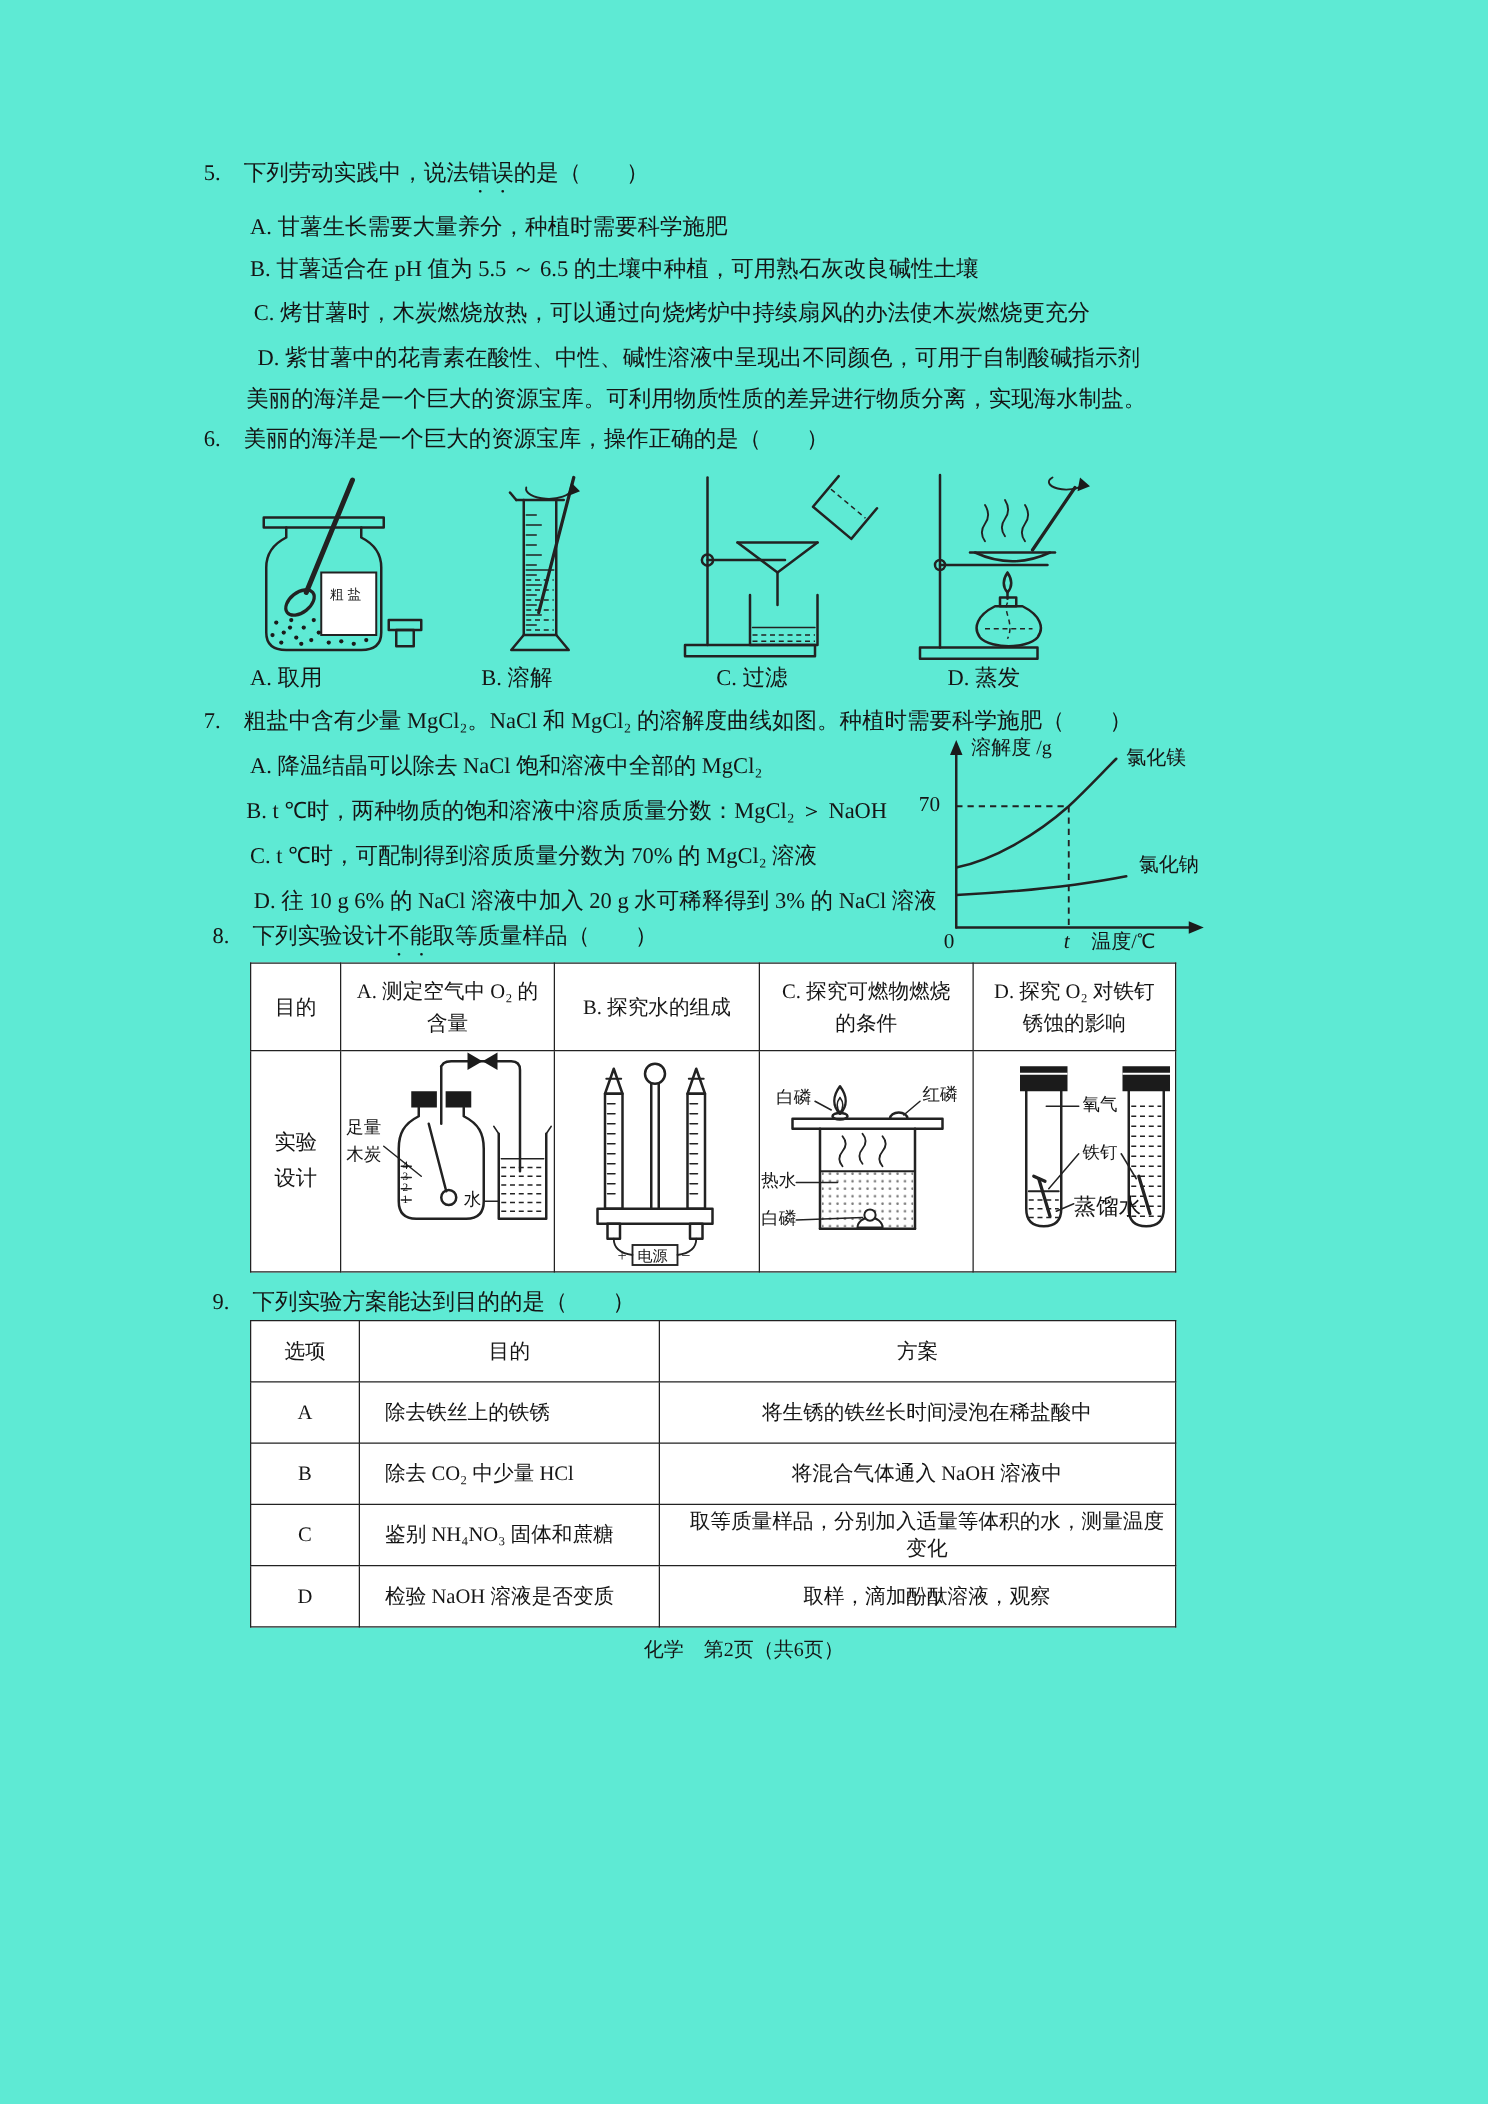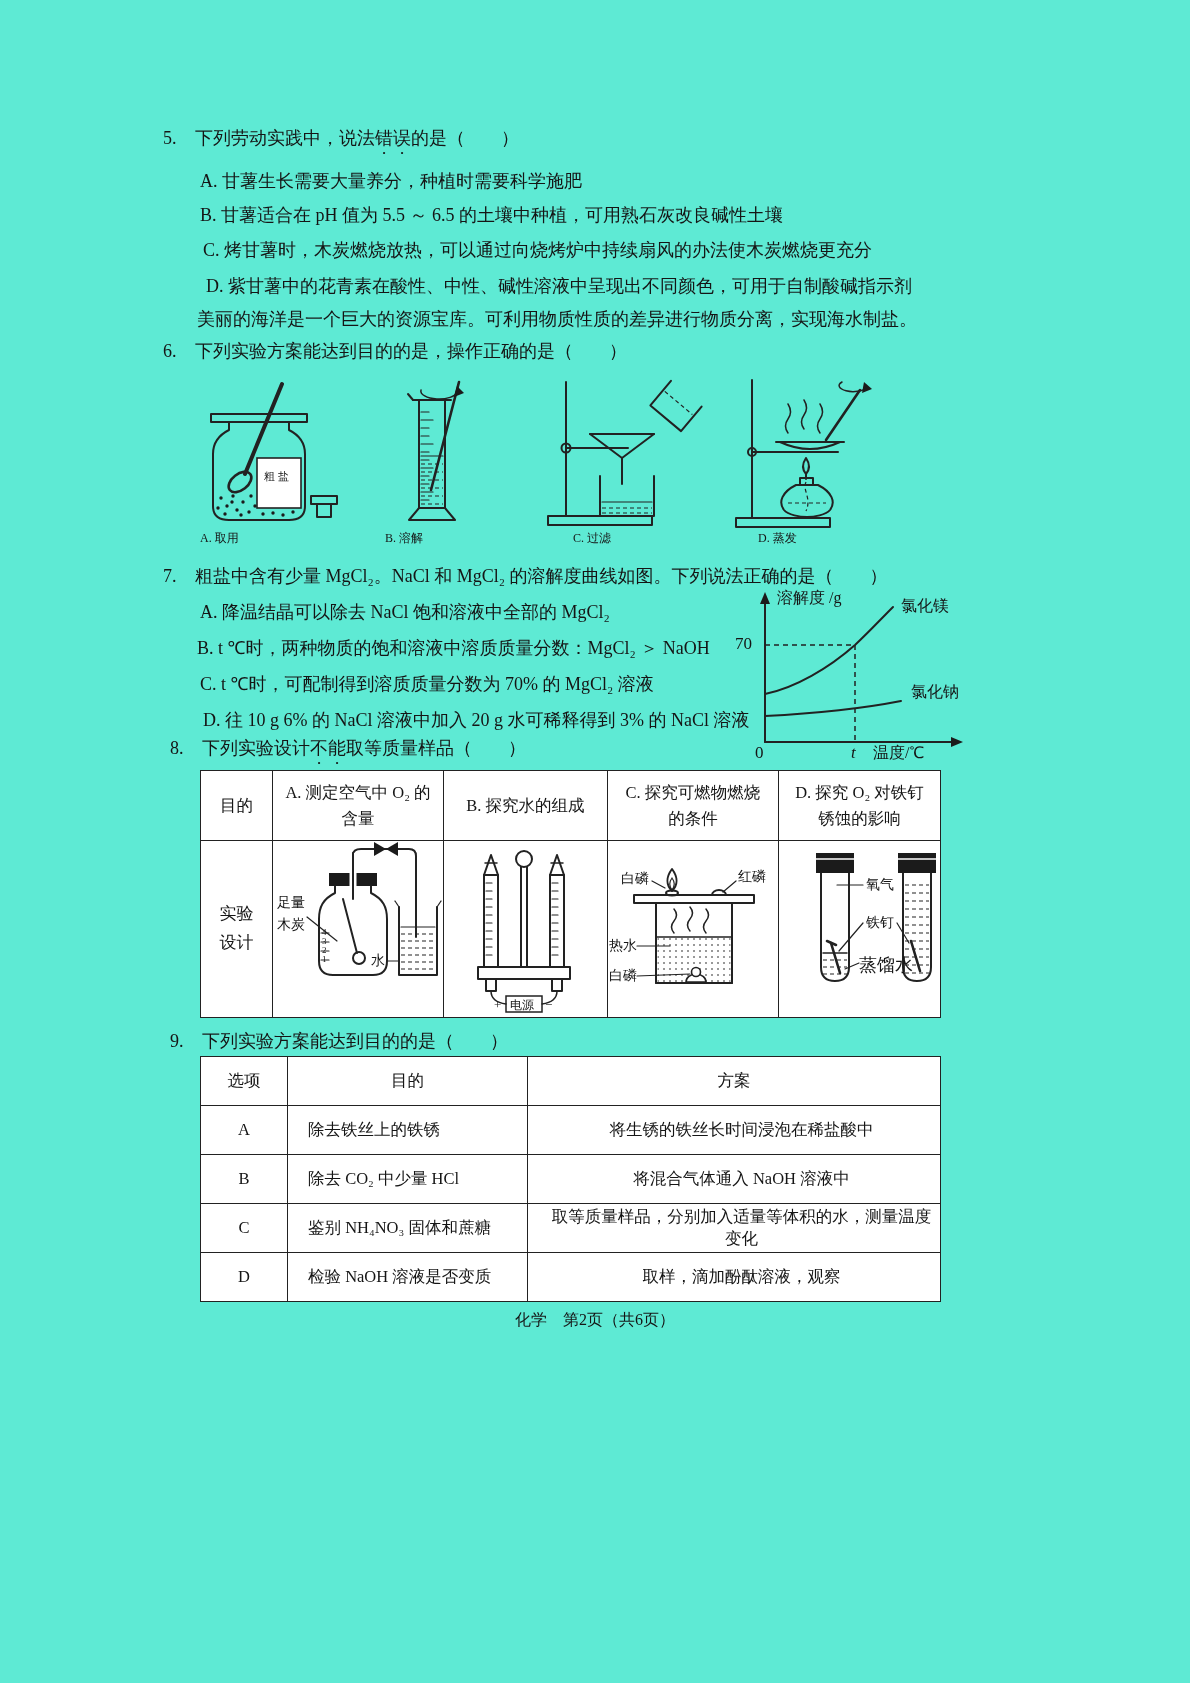--- a/index.html
+++ b/index.html
@@ -27,21 +27,21 @@
   svg .t25{stroke:#222;fill:none;stroke-width:2.6;stroke-linecap:round;}
   svg .t3{stroke:#222;fill:none;stroke-width:4;stroke-linecap:round;}
   svg .dash{stroke:#222;fill:none;stroke-width:1.2;stroke-dasharray:4 3;}
   svg .dash2{stroke:#222;fill:none;stroke-width:1.5;stroke-dasharray:5 4;}
   svg .fill{fill:#1b1b1b;stroke:none;}
   svg .wfill{fill:#ffffff;stroke:#222;stroke-width:1.6;}
   svg .pdot{fill:#777;stroke:none;}
   .fig{position:absolute;}
   .fl{position:absolute;font-size:14px;line-height:1.15;white-space:nowrap;}
   .fls{position:absolute;font-size:9px;line-height:1;white-space:nowrap;}
-  .dlab{position:absolute;font-size:12px;white-space:nowrap;}
+  .dlab{position:absolute;font-size:18px;white-space:nowrap;}
   
   table.exam{border-collapse:collapse;table-layout:fixed;position:absolute;background:#fff;}
   table.exam td,table.exam th{border:1.7px solid #222;font-weight:normal;font-size:16.5px;vertical-align:middle;}
   #q8-table th{ text-align:center;padding:5px 10px;line-height:1.55;}
   #q8-table .rowhead{text-align:center;white-space:pre-line;font-size:17px;line-height:1.7;}
   #q8-table td.figcell{position:relative;height:176px;padding:0;}
   #q9-table th{text-align:center;height:46px;}
   #q9-table td{height:46px;}
   #q9-table td.c0{text-align:center;}
   #q9-table td.c1{padding-left:20px;}
@@ -57,21 +57,21 @@
   <div class="line" style="left:163px;top:127px">
     <span class="qn">5.</span><span>下列劳动实践中，说法</span><span class="emdot">错误</span><span>的是（　　）</span>
   </div>
   <div class="line" style="left:200px;top:170px">A. 甘薯生长需要大量养分，种植时需要科学施肥</div>
   <div class="line" style="left:200px;top:204px">B. 甘薯适合在 pH 值为 5.5 ～ 6.5 的土壤中种植，可用熟石灰改良碱性土壤</div>
   <div class="line" style="left:203px;top:239px">C. 烤甘薯时，木炭燃烧放热，可以通过向烧烤炉中持续扇风的办法使木炭燃烧更充分</div>
   <div class="line" style="left:206px;top:275px">D. 紫甘薯中的花青素在酸性、中性、碱性溶液中呈现出不同颜色，可用于自制酸碱指示剂</div>
   <div class="line" style="left:197px;top:308px">美丽的海洋是一个巨大的资源宝库。可利用物质性质的差异进行物质分离，实现海水制盐。</div>
 
   <div class="line" style="left:163px;top:340px">
-    <span class="qn">6.</span><span>下列实验方案能达到目的的是，操作正确的是（　　）</span>
+    <span class="qn">6.</span><span>美丽的海洋是一个巨大的资源宝库，操作正确的是（　　）</span>
   </div>
 
   <div class="fig" style="left:185px;top:378px;width:155px;height:150px">
     <svg width="155" height="150" viewBox="0 0 155 150">
       <rect class="sv" x="26" y="36" width="96" height="8"></rect>
       <path class="sv" d="M44,44 L44,52 Q28,60 28,76 L28,128 Q28,142 44,142 L104,142 Q120,142 120,128 L120,76 Q120,60 104,52 L104,44"></path>
       <line class="t3" x1="97" y1="6" x2="60" y2="96"></line>
       <ellipse class="t25" cx="55" cy="104" rx="13" ry="8" transform="rotate(-38 55 104)"></ellipse>
       <rect class="wfill" x="72" y="80" width="44" height="50"></rect>
       <g>
@@ -174,21 +174,21 @@
       <path class="dash" d="M74,110 C70,118 80,126 74,139"></path>
     </svg>
   </div>
 
   <div class="dlab" style="left:200px;top:530px">A. 取用</div>
   <div class="dlab" style="left:385px;top:530px">B. 溶解</div>
   <div class="dlab" style="left:573px;top:530px">C. 过滤</div>
   <div class="dlab" style="left:758px;top:530px">D. 蒸发</div>
 
   <div class="line" style="left:163px;top:565px">
-    <span class="qn">7.</span><span>粗盐中含有少量 MgCl₂。NaCl 和 MgCl₂ 的溶解度曲线如图。下列说法正确的是（　　）</span>
+    <span class="qn">7.</span><span>粗盐中含有少量 MgCl₂。NaCl 和 MgCl₂ 的溶解度曲线如图。种植时需要科学施肥（　　）</span>
   </div>
   <div class="line" style="left:200px;top:601px">A. 降温结晶可以除去 NaCl 饱和溶液中全部的 MgCl₂</div>
   <div class="line" style="left:197px;top:637px">B. t ℃时，两种物质的饱和溶液中溶质质量分数：MgCl₂ ＞ NaOH</div>
   <div class="line" style="left:200px;top:673px">C. t ℃时，可配制得到溶质质量分数为 70% 的 MgCl₂ 溶液</div>
   <div class="line" style="left:203px;top:709px">D. 往 10 g 6% 的 NaCl 溶液中加入 20 g 水可稀释得到 3% 的 NaCl 溶液</div>
 
   <div class="fig" style="left:733px;top:590px;width:257px;height:175px">
     <svg width="257" height="175" viewBox="0 0 257 175">
       <line class="sv" x1="32" y1="152" x2="32" y2="10"></line>
       <polygon class="fill" points="27,14 32,2 37,14"></polygon>

